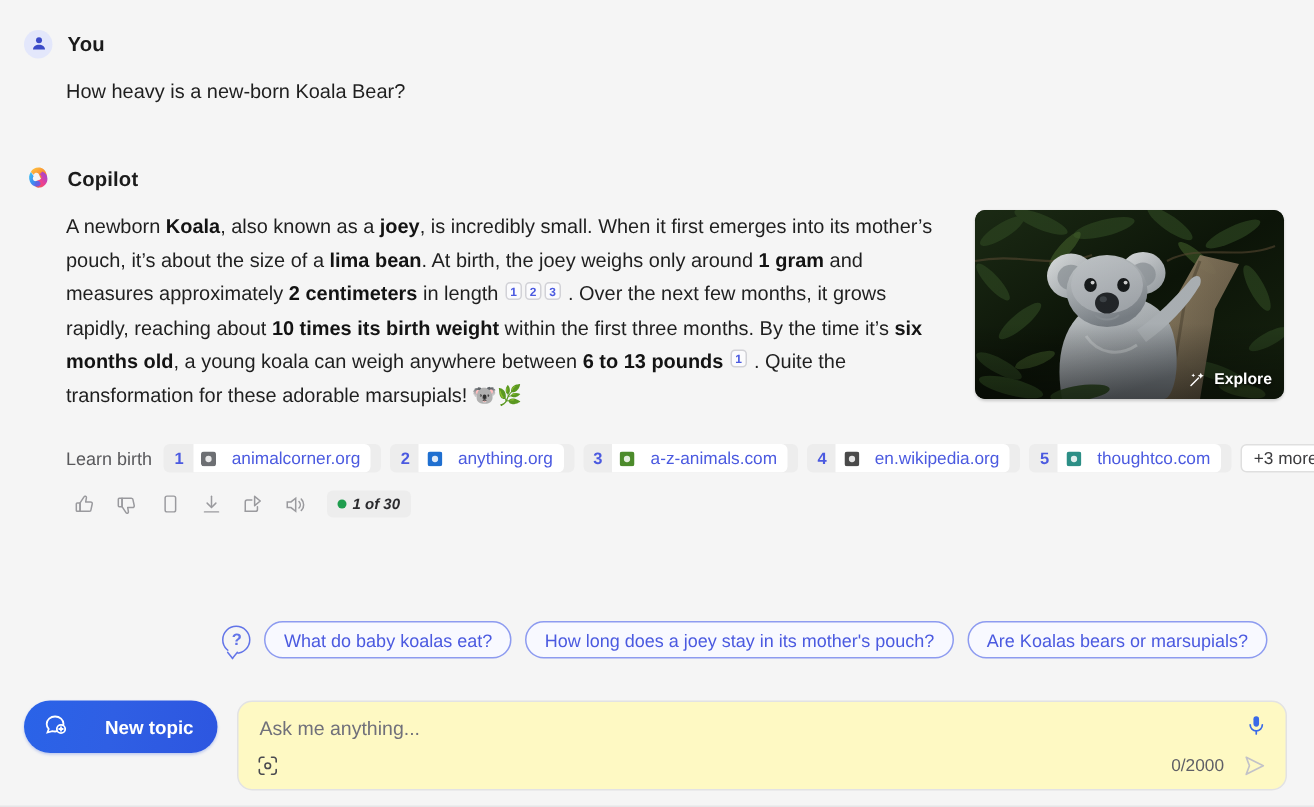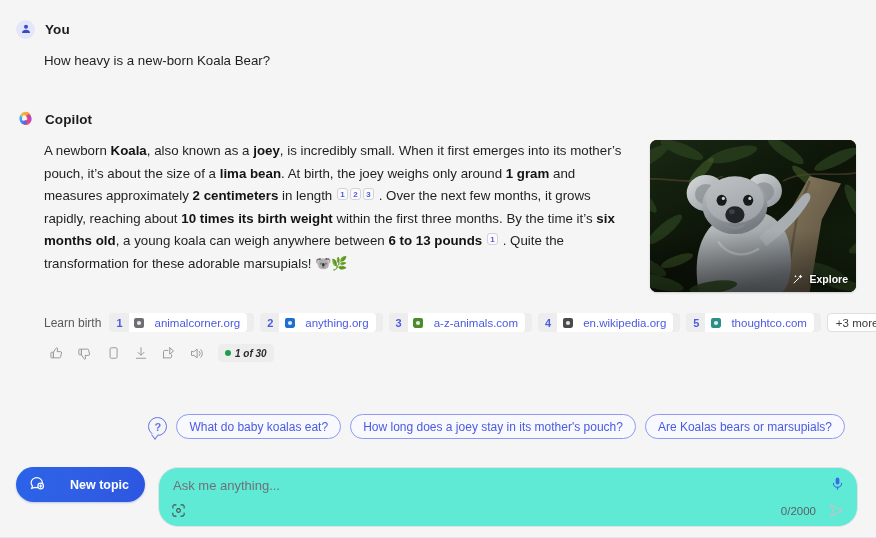--- a/index.html
+++ b/index.html
@@ -94,21 +94,21 @@
     font-size: 8px;
     line-height: 11px;
     text-align: center;
     vertical-align: 3px;
     font-weight: bold;
   }
 
   
   .hero {
     width: 206px;
-    height: 152px;
+    height: 126px;
     border-radius: 7px;
     overflow: hidden;
     position: relative;
     flex: none;
     background: #0d1208;
     box-shadow: 0 1px 2px rgba(0,0,0,.18);
   }
   .hero svg { display: block; width: 100%; height: 100%; }
   .explore-btn {
     position: absolute;
@@ -293,23 +293,23 @@
     gap: 25px;
     font-size: 12.5px;
     font-weight: bold;
     padding: 0 16px 0 13px;
     flex: none;
     box-shadow: 0 1px 2px rgba(33,76,214,.28);
   }
   .input-box {
     flex: 1 1 auto;
     height: 60px;
-    background: #5eead4;
+    background: #fef9c3;
     border: 1px solid #e2e2e4;
-    border-radius: 20px;
+    border-radius: 10px;
     position: relative;
     padding: 10px 14px;
   }
   .input-placeholder {
     font-size: 13px;
     color: #70707a;
   }
   .input-bottom {
     position: absolute;
     left: 12px; right: 12px; bottom: 7px;

